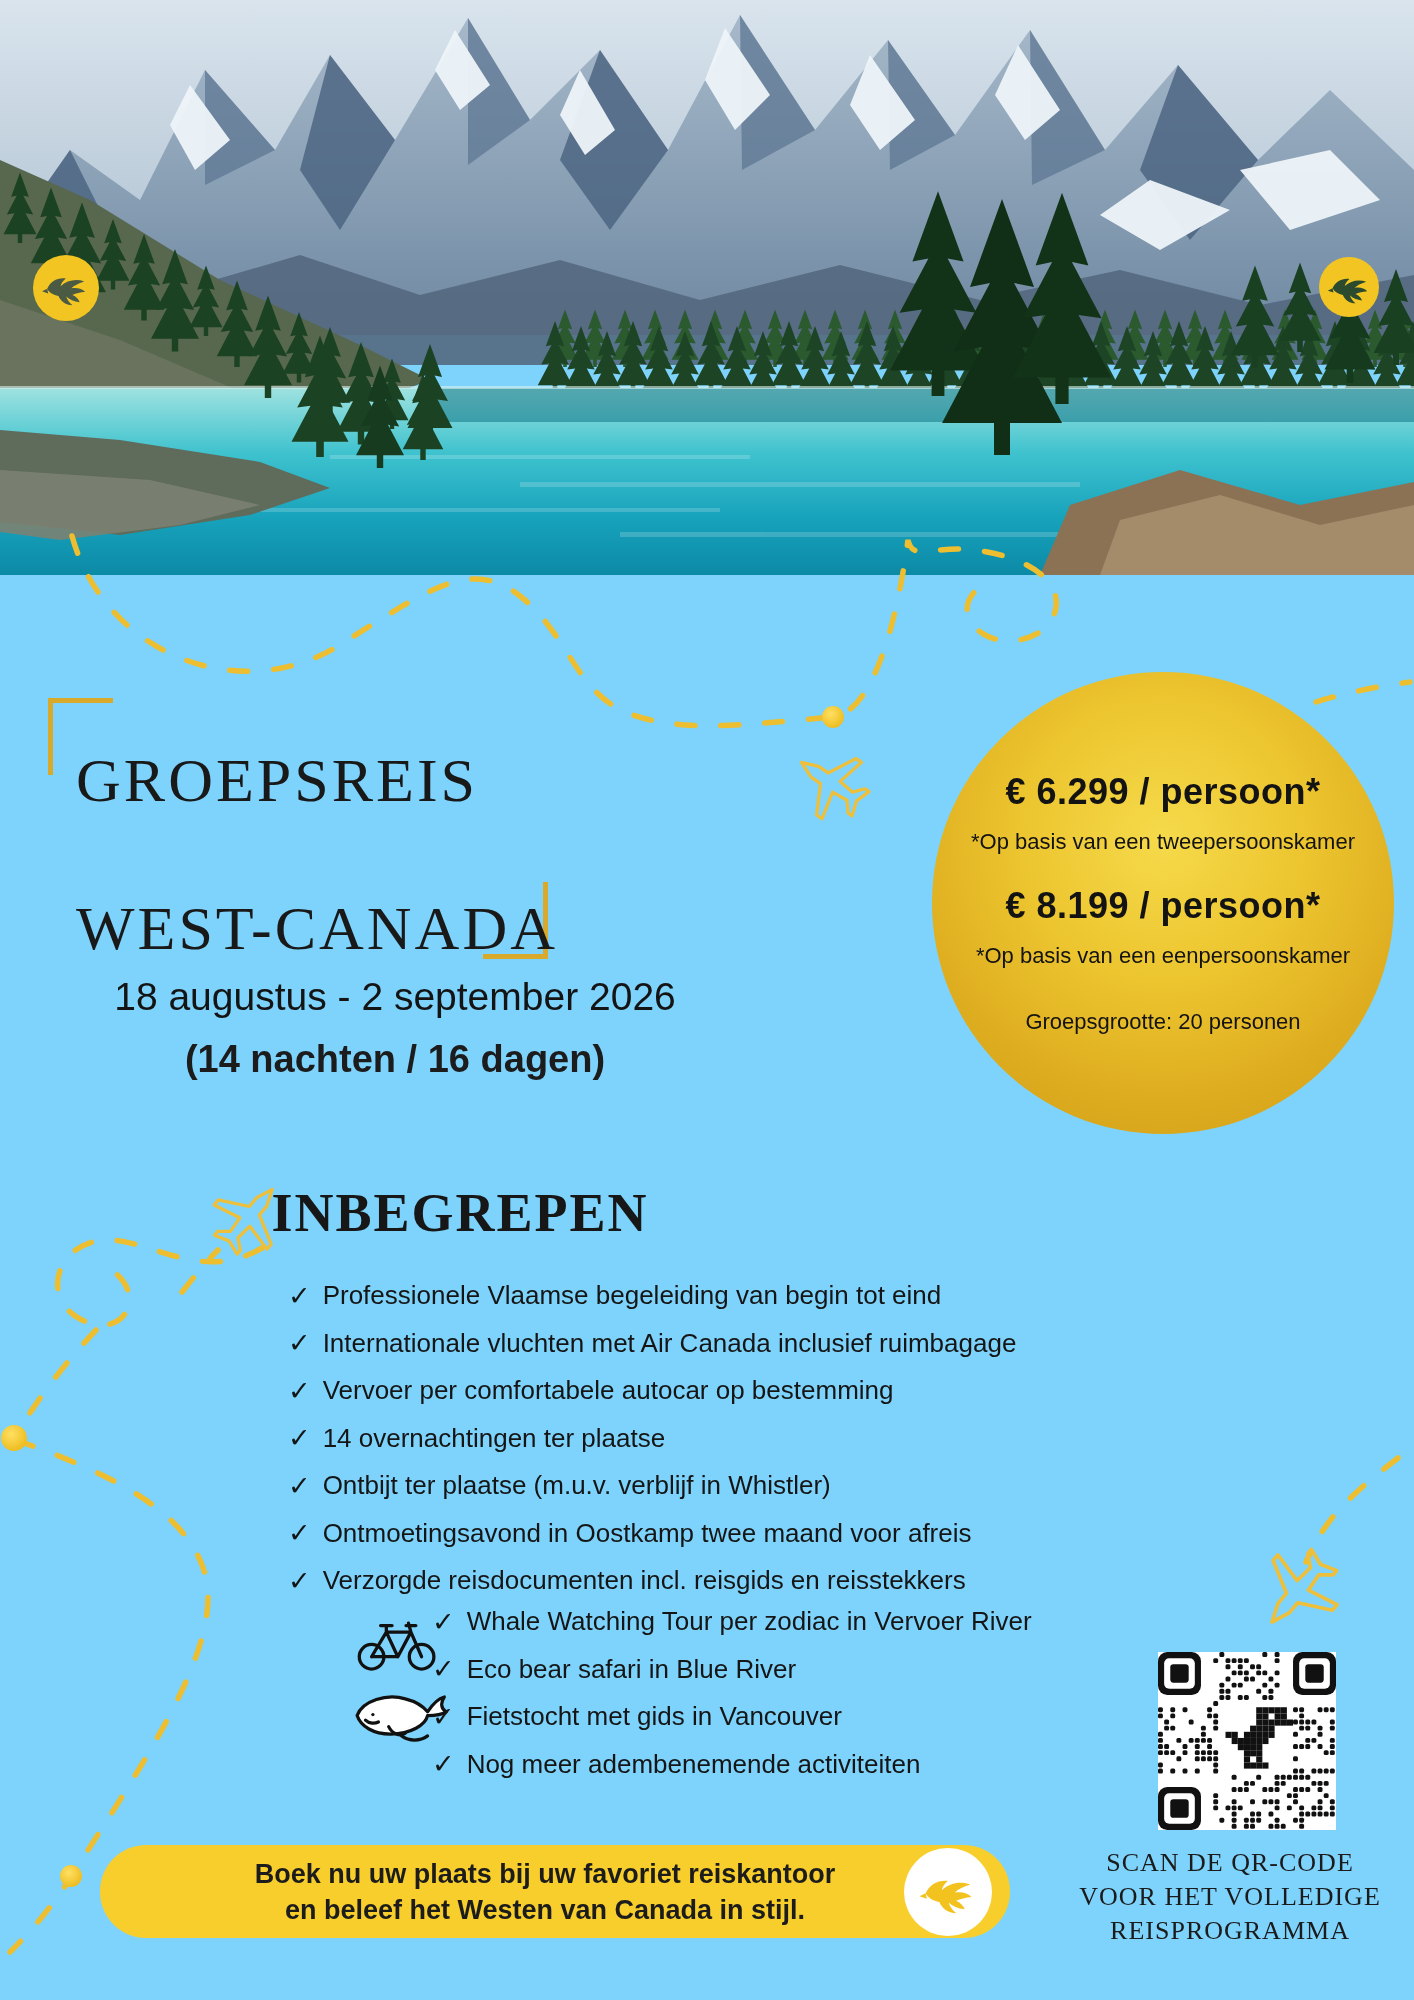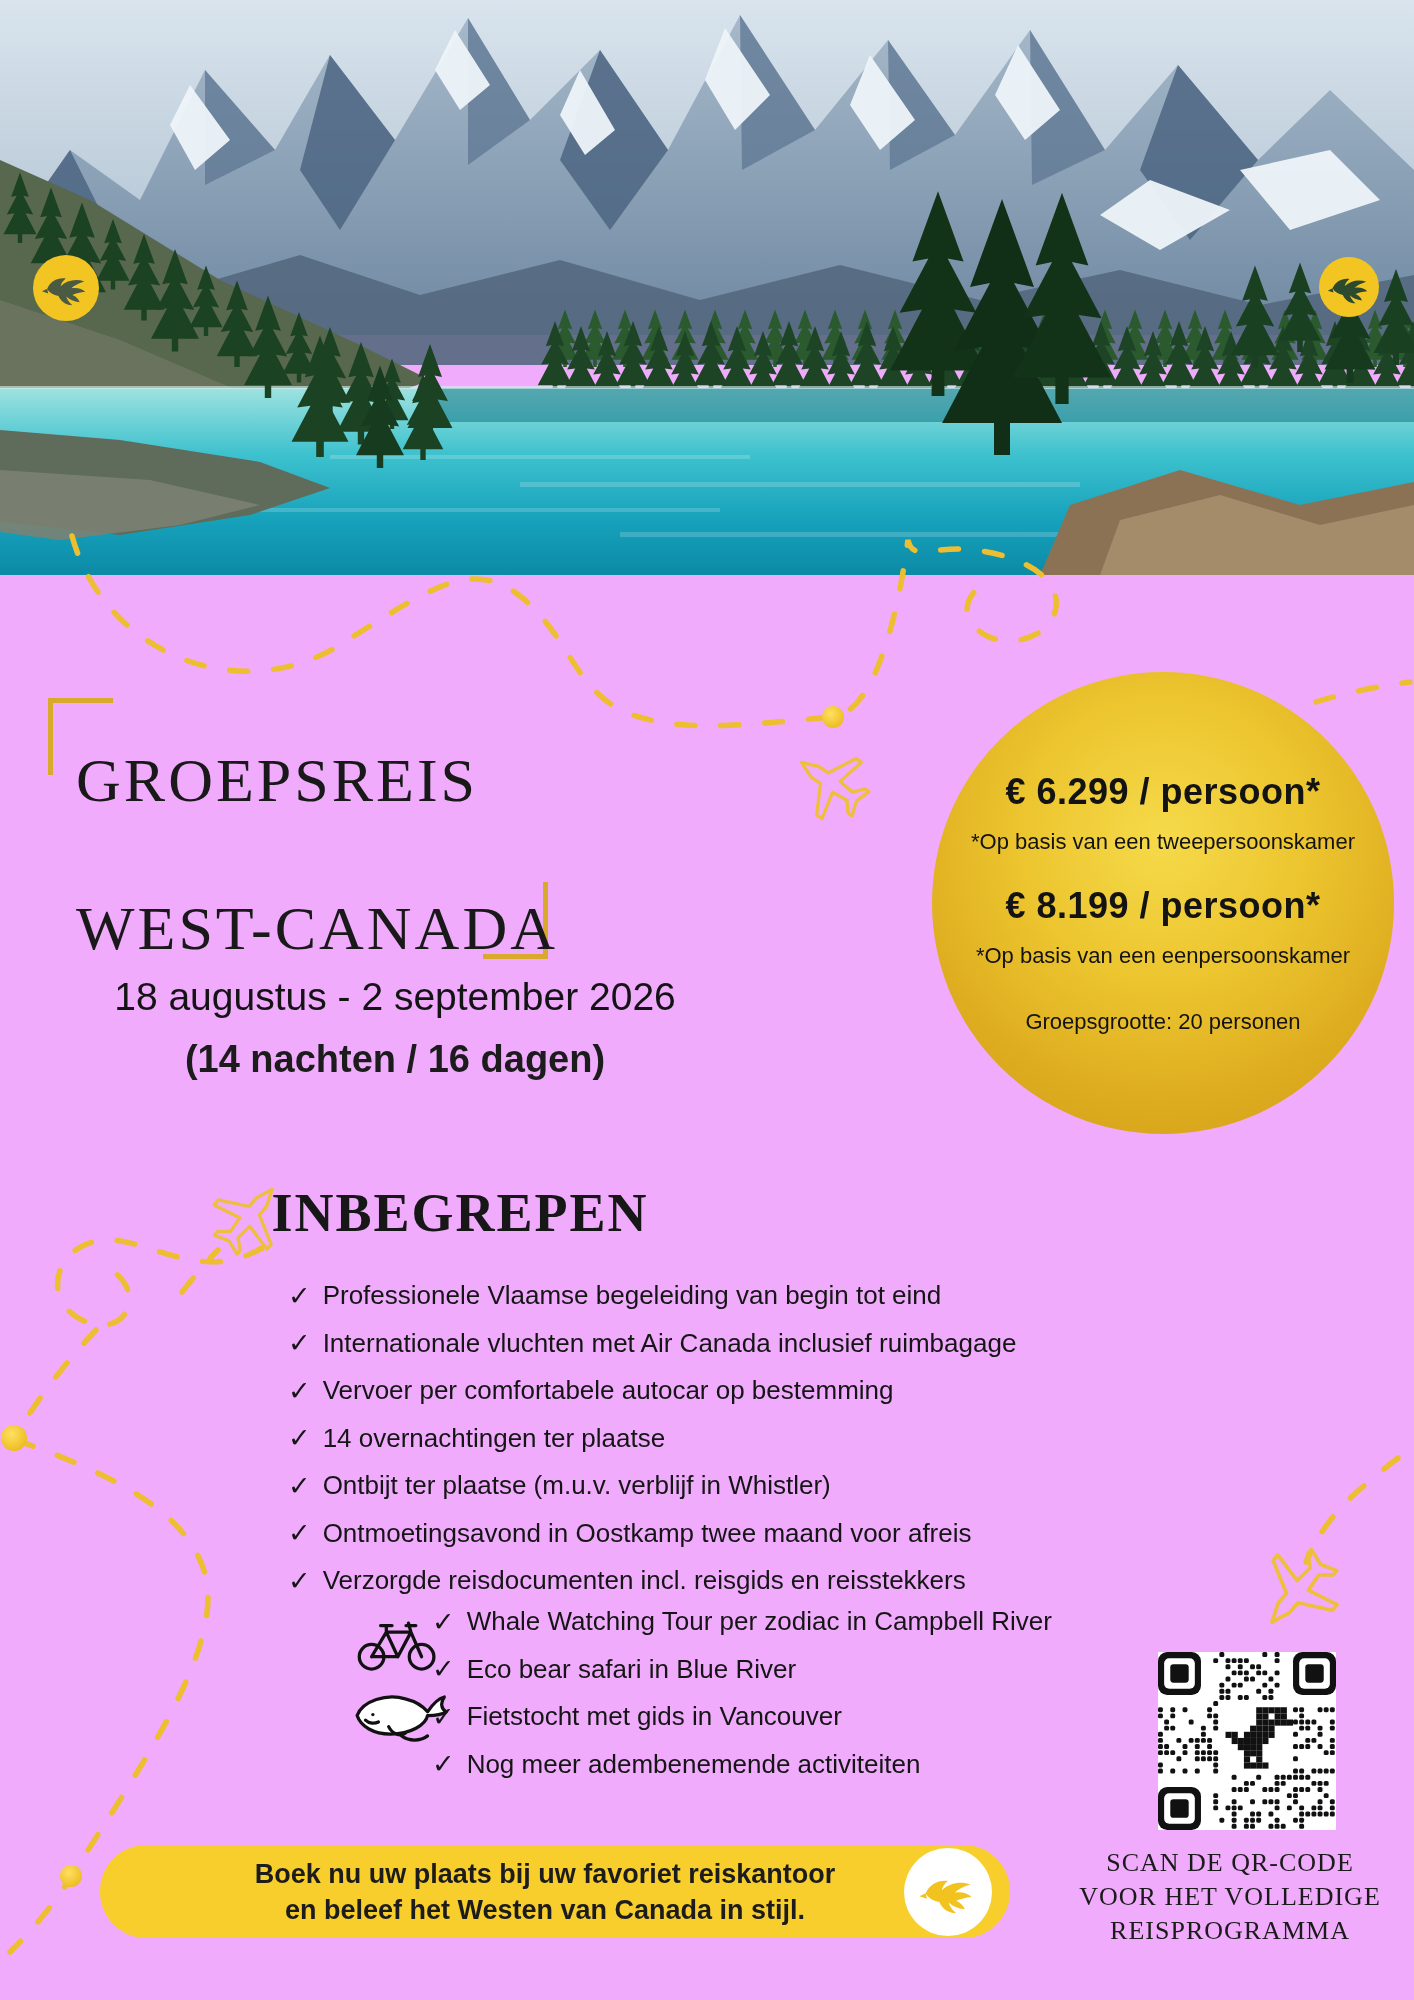--- a/index.html
+++ b/index.html
@@ -1,16 +1,16 @@
 <!DOCTYPE html>
 <html><head>
 <meta charset="utf-8">
 <style>
   html,body{margin:0;padding:0;background:#ffffff;}
-  .stage{position:relative;width:1414px;height:2000px;background:#f0abfc;overflow:hidden;
+  .stage{position:relative;width:1414px;height:2000px;background:#7dd3fc;overflow:hidden;
          font-family:"Liberation Sans",sans-serif;color:#1a1a1a;}
   .abs{position:absolute;}
 
   
   .hero{left:0;top:0;width:1414px;height:575px;}
 
   
   .badge{border-radius:50%;background:#f2c522;display:flex;align-items:center;justify-content:center;}
   .badge svg{width:78%;height:78%;}
 
@@ -313,21 +313,21 @@
       <circle cx="29" cy="33" r="1.8" fill="#111" stroke="none"></circle>
       <path d="M21,39 C25,43 31,43 35,41"></path>
       <path d="M46,46 C50,54 58,57 64,53"></path>
       <path d="M60,56 C68,62 80,62 88,56"></path>
     </svg>
   </div>
 
   <ul class="abs act-list">
     <li>
         <span class="chk">✓</span>
-        <span>Whale Watching Tour per zodiac in Campbell River</span>
+        <span>Whale Watching Tour per zodiac in Vervoer River</span>
       </li>
     <li>
         <span class="chk">✓</span>
         <span>Eco bear safari in Blue River</span>
       </li>
     <li>
         <span class="chk">✓</span>
         <span>Fietstocht met gids in Vancouver</span>
       </li>
     <li>

